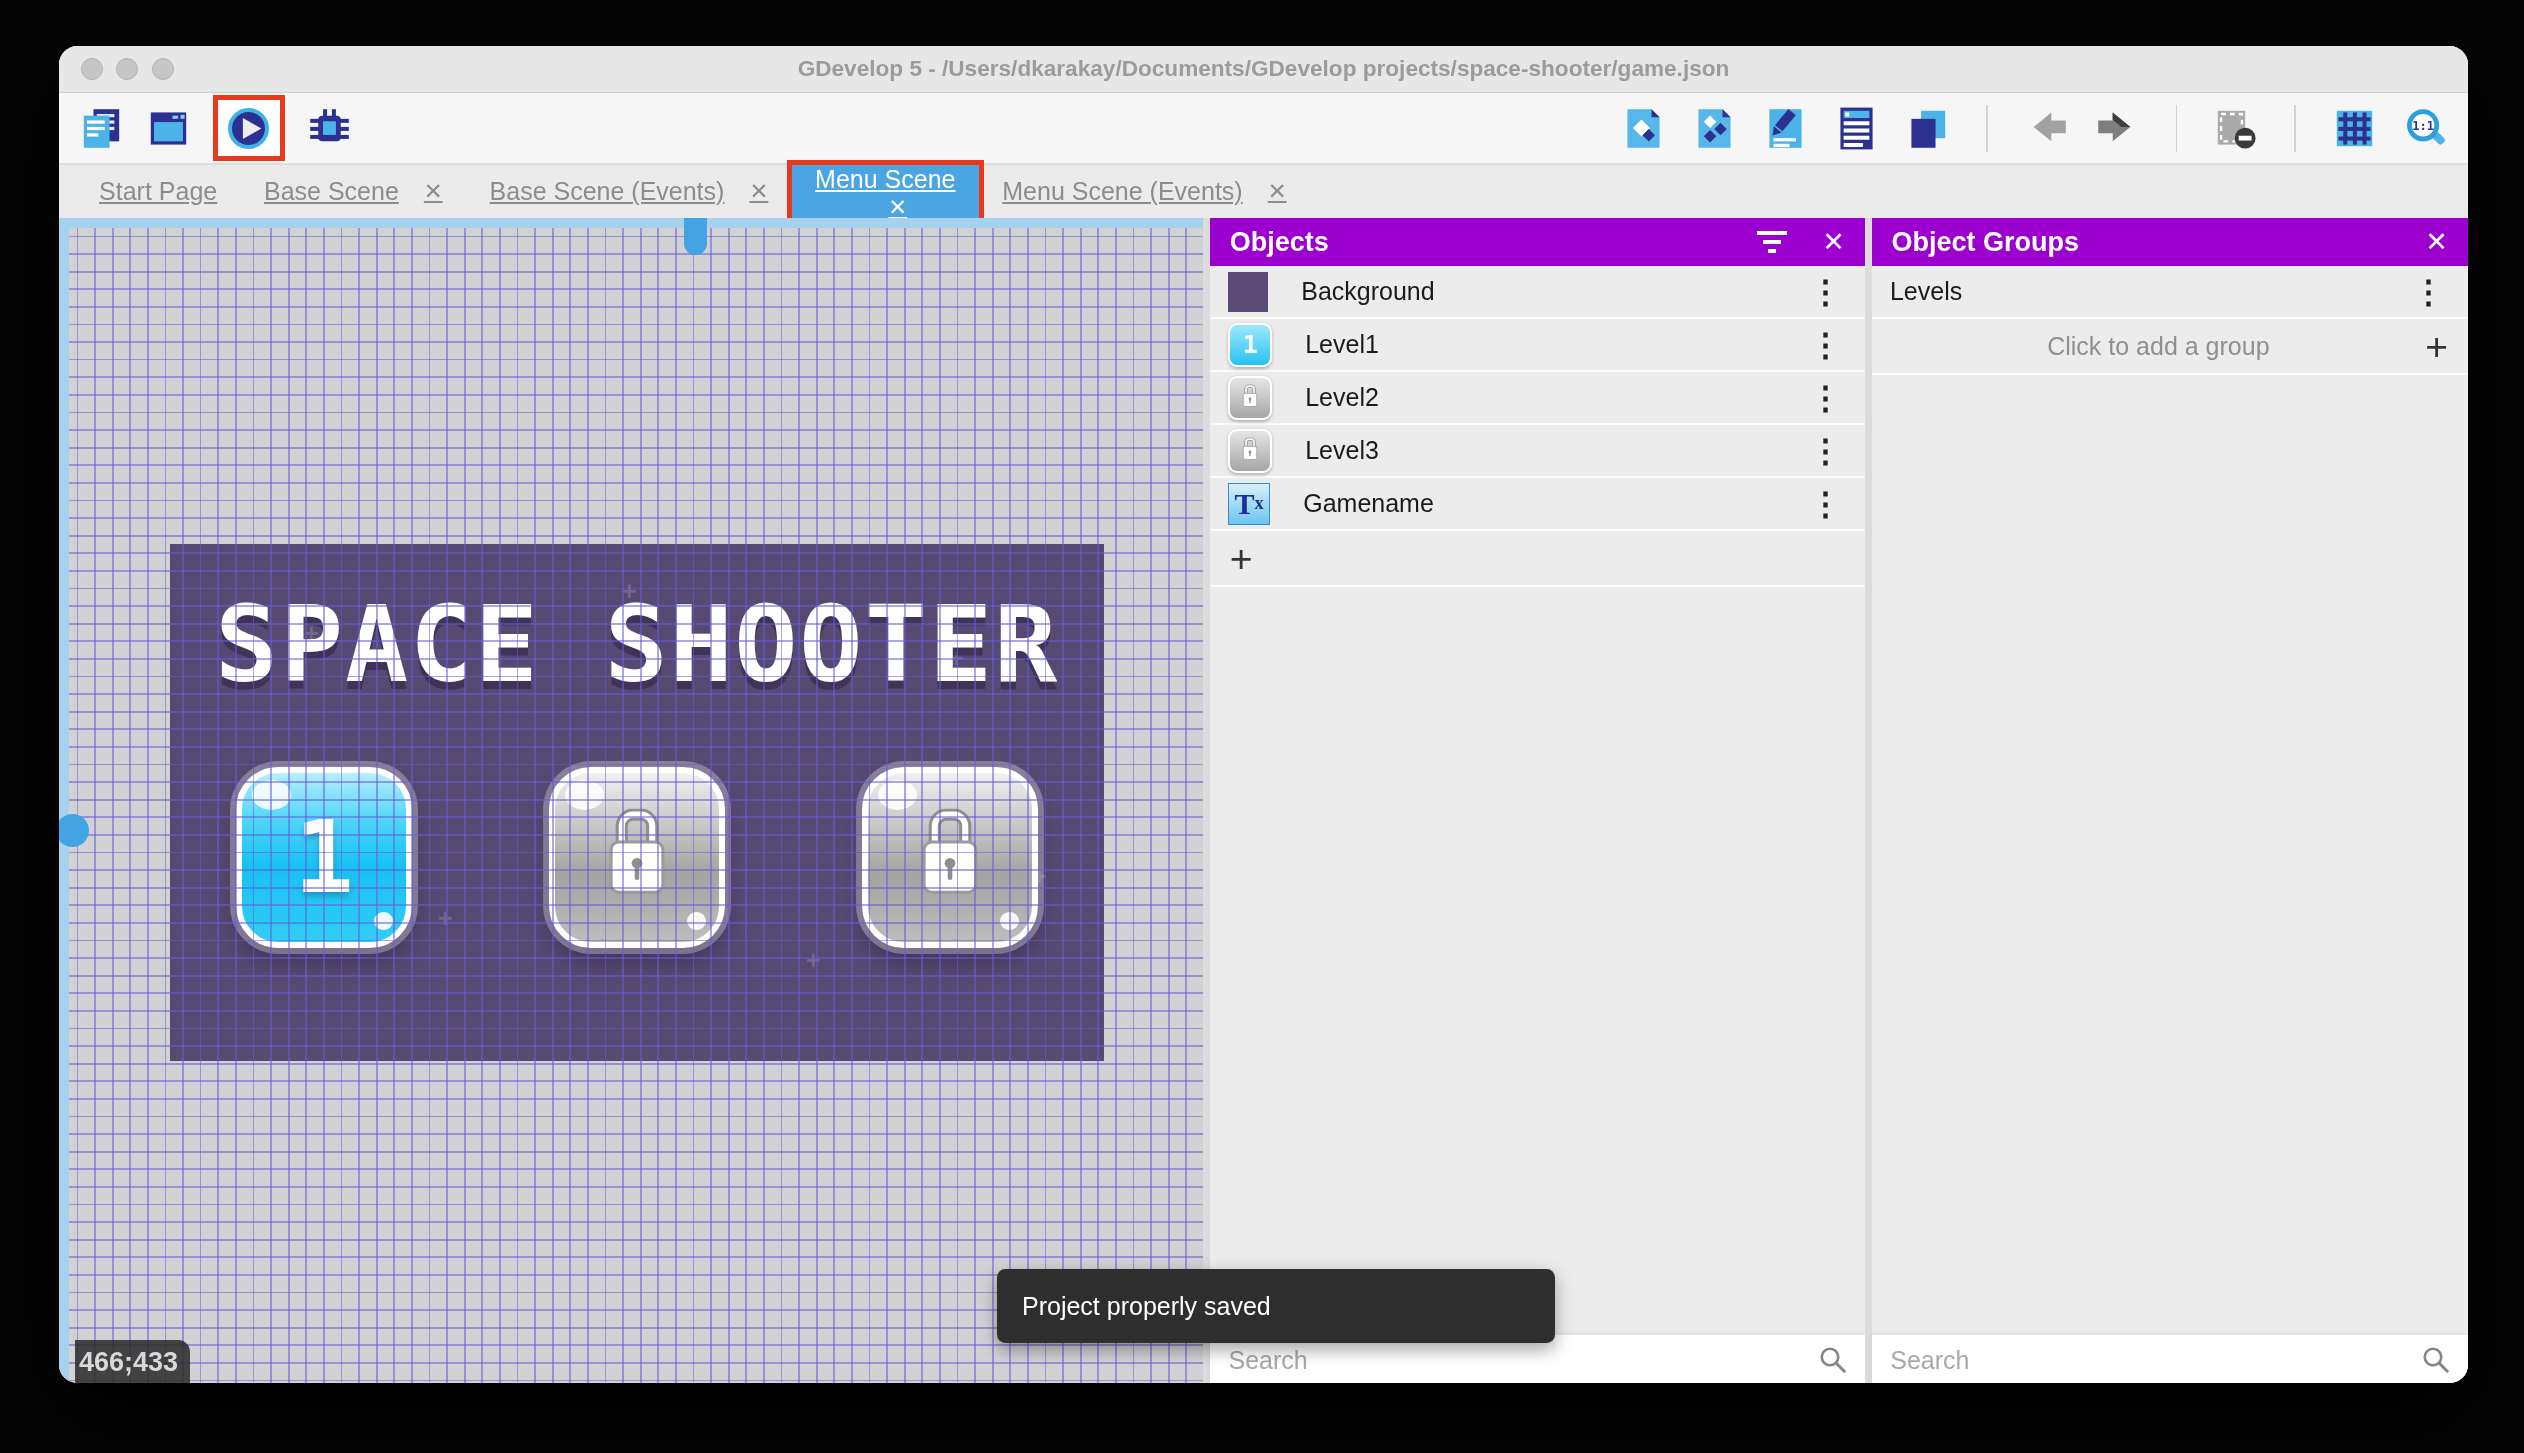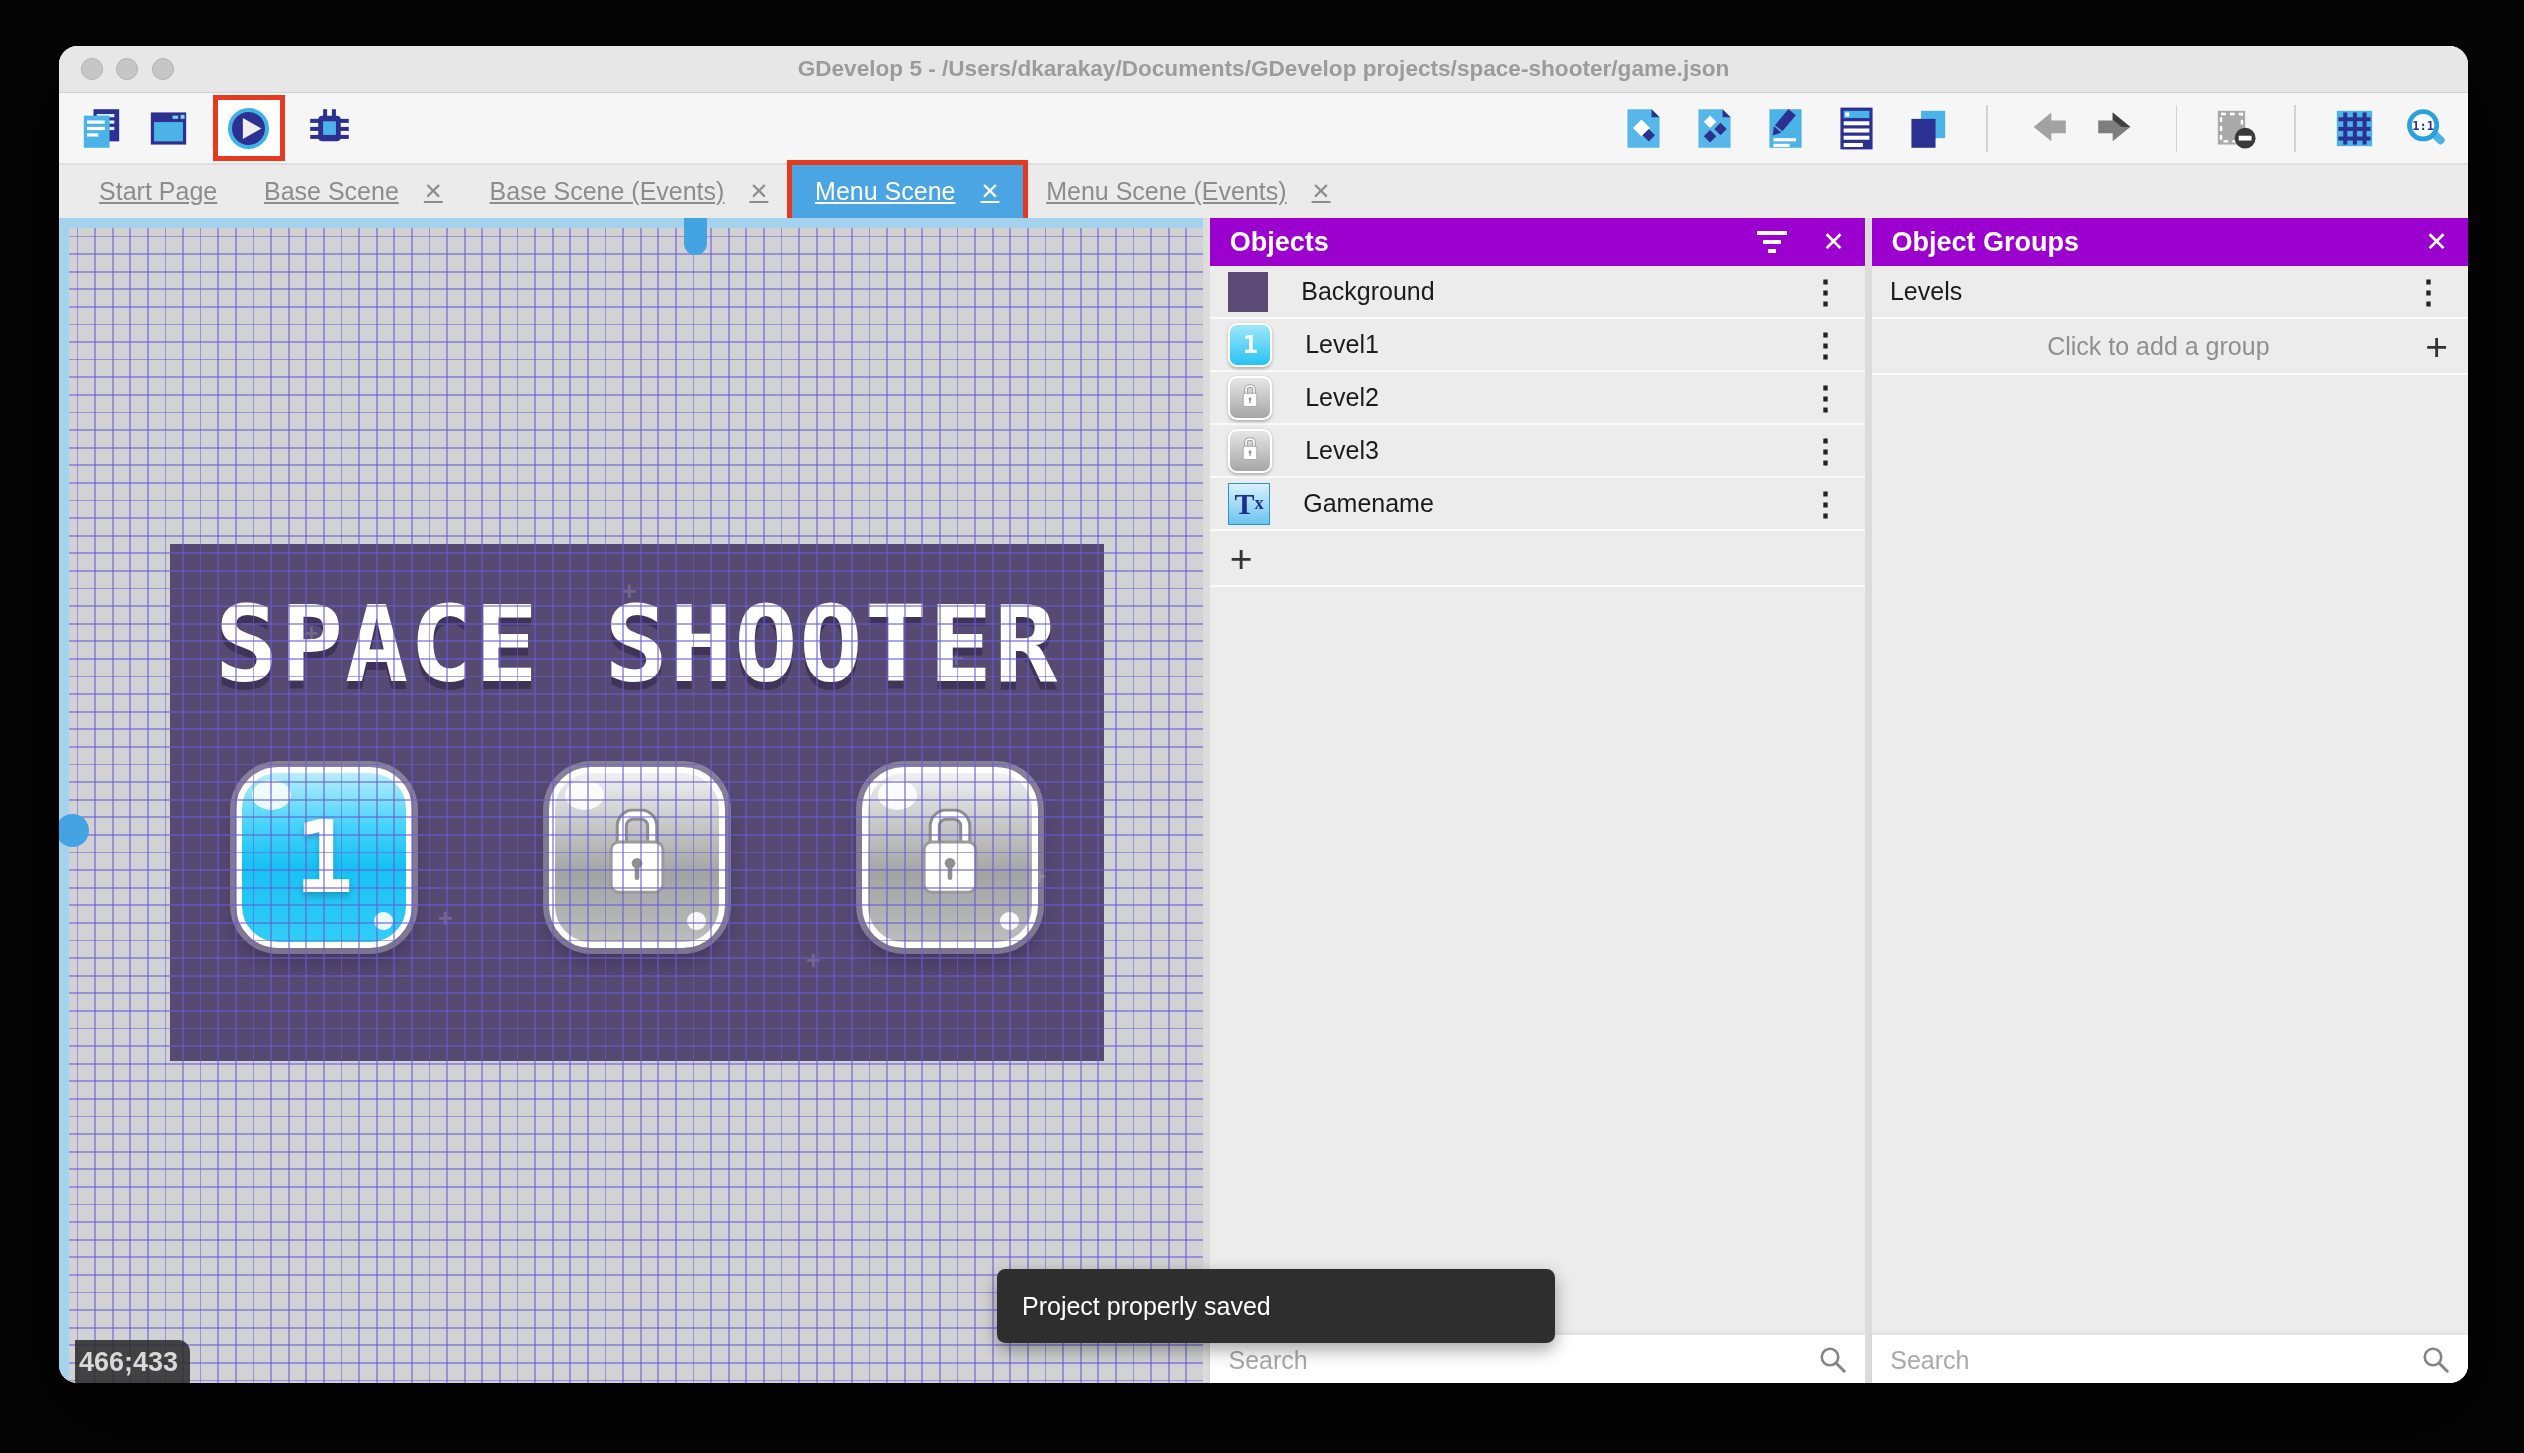--- a/index.html
+++ b/index.html
@@ -20,21 +20,21 @@
   .tgroup.right{margin-left:auto;gap:26px;}
   .tbtn{width:45px;height:45px;display:flex;align-items:center;justify-content:center;cursor:pointer;}
   .tbtn svg{width:45px;height:45px;}
   .annot-play{border:5px solid #e6391d;background:#fff;padding:5.9px 8.4px;display:flex;align-items:center;}
   .sep{width:1.7px;height:47px;background:#d2d2d2;margin:0 10px;}
 
   
   .tabsbar{height:53px;background:#ebebeb;display:flex;align-items:stretch;padding-left:16.7px;border-top:0.8px solid #dddddd;}
   .tab{display:flex;align-items:center;padding:0 23.4px;font-size:25px;color:#8c8c8c;cursor:pointer;position:relative;text-decoration:underline;}
   .tab .close{margin-left:25px;font-size:22.6px;color:#8c8c8c;}
-  .tab.active{background:#4aa5e2;color:#fff;outline:5px solid #e6391d;outline-offset:-0.8px;z-index:4;}
+  .tab.active{background:#4aa5e2;color:#fff;outline:5px solid #e6391d;outline-offset:-0.8px;z-index:4;flex-direction:column;}
   .tab.active .close{color:#fff;}
 
   
   .main{display:flex;height:1167px;}
   .divider{width:6.7px;background:#dcdcdc;}
 
   
   .canvas{position:relative;width:1151px;height:1167px;background:#d2d2d4;overflow:hidden;}
   .grid-overlay{position:absolute;inset:0;z-index:5;pointer-events:none;background-image:
      repeating-linear-gradient(to right, rgba(103,92,215,.55) 0 1.7px, transparent 1.7px 17.6px),

